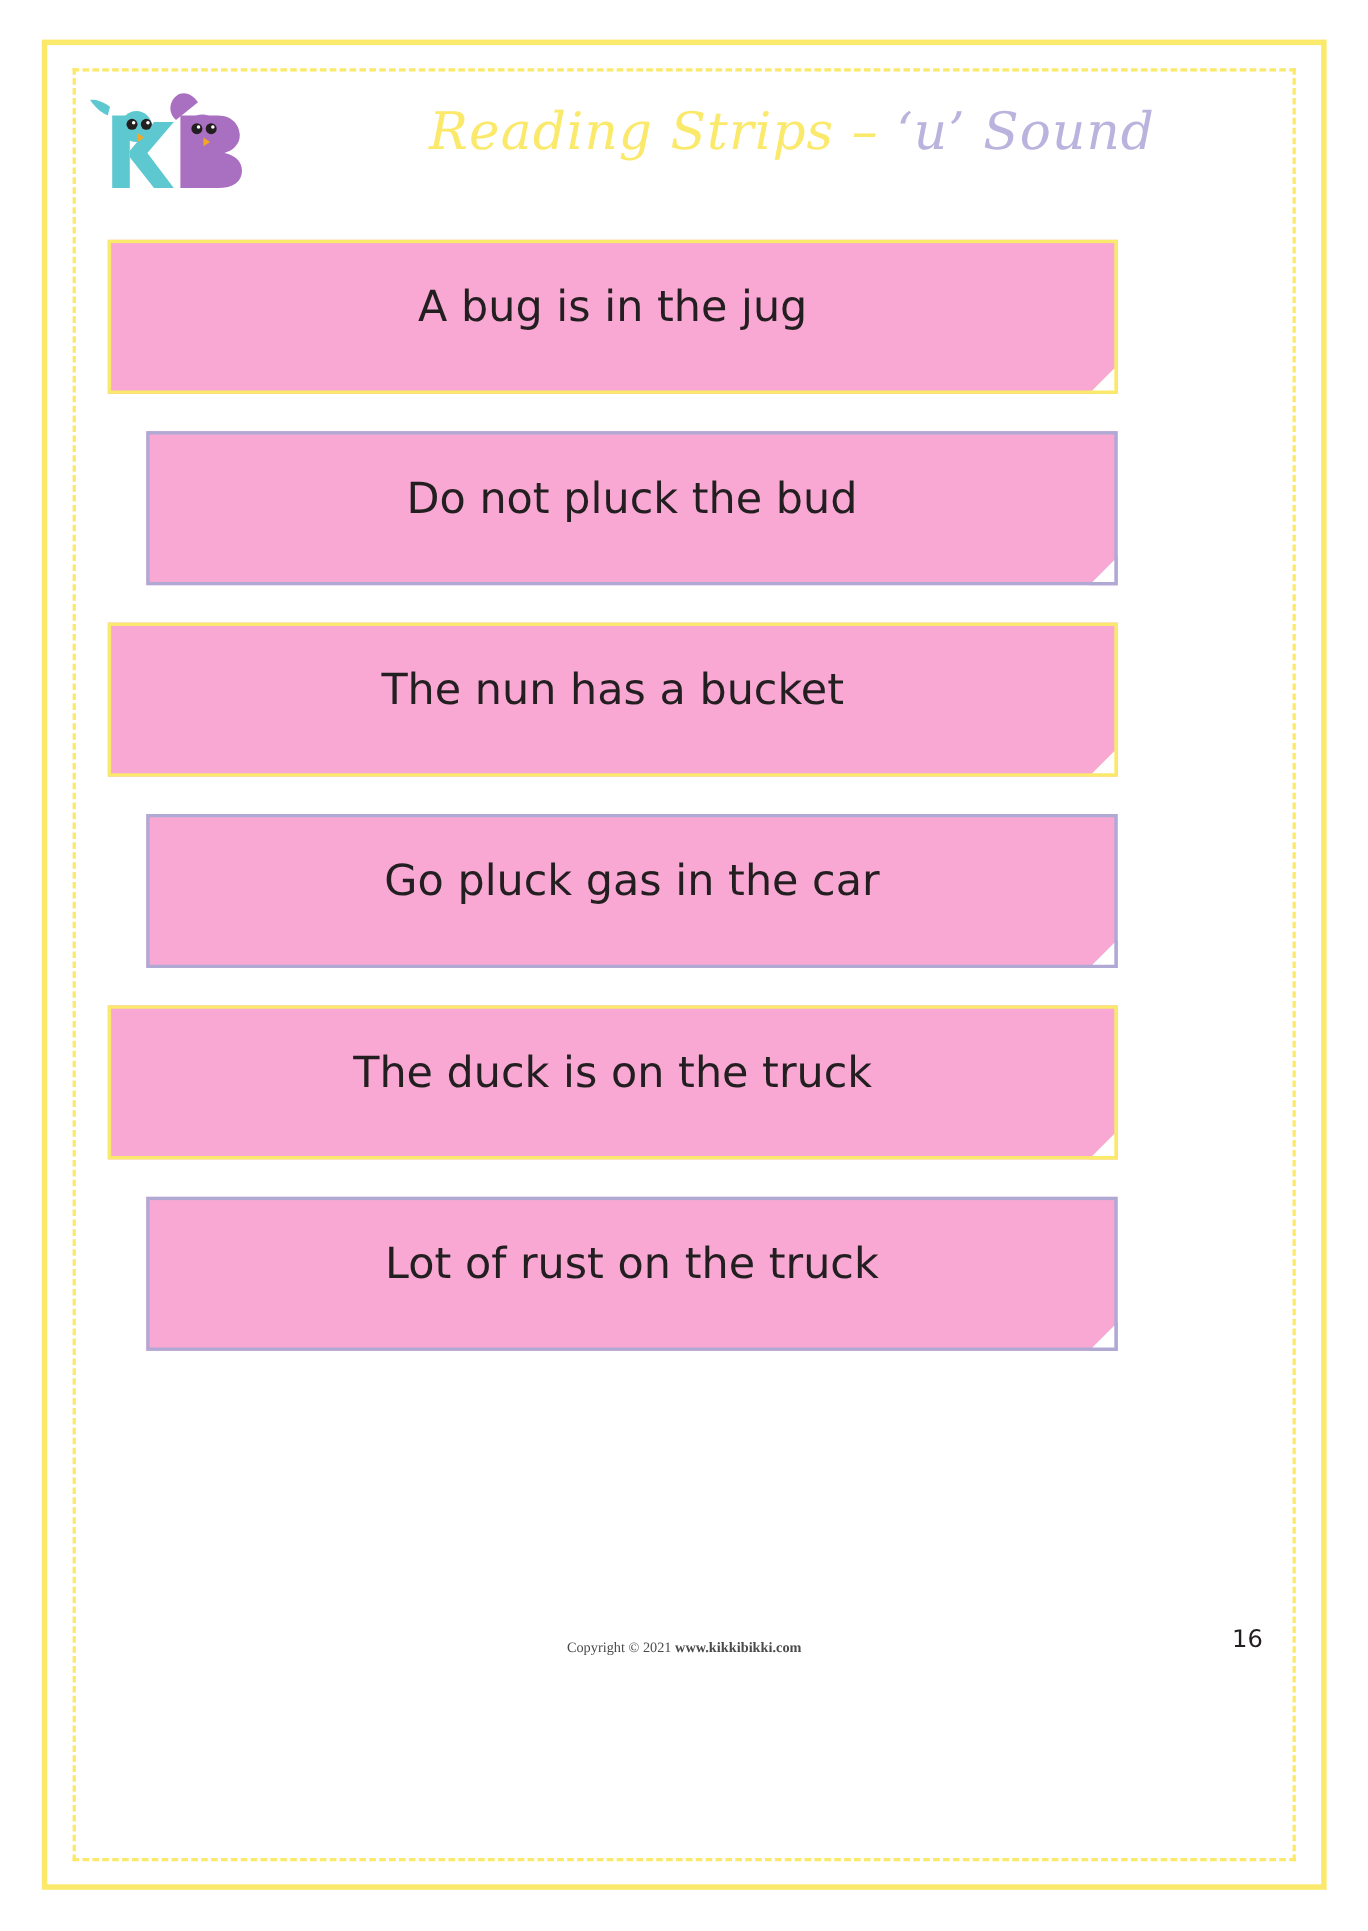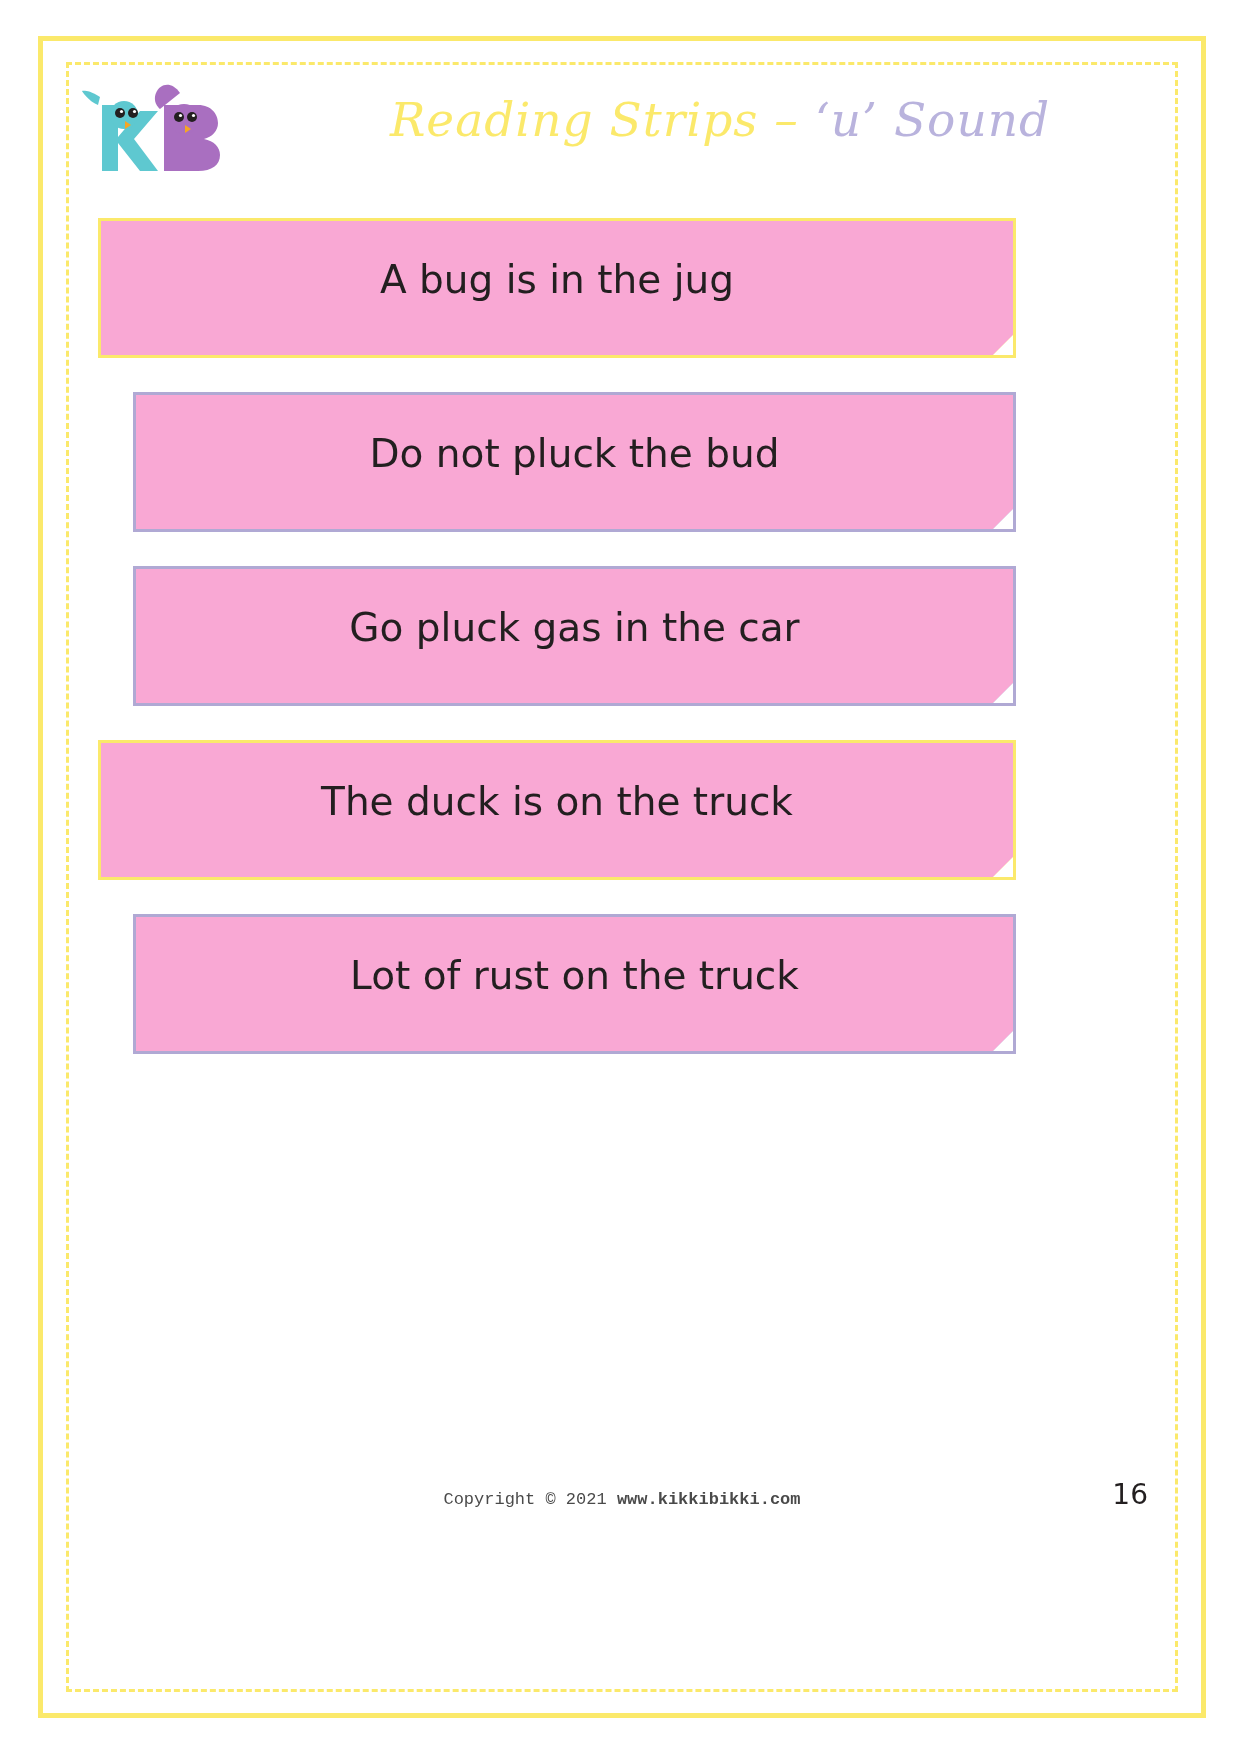--- a/index.html
+++ b/index.html
@@ -134,30 +134,30 @@
     margin: 0 3px 3px 0;
   }
 
   
   .footer-copy {
     position: absolute;
     left: 0;
     top: 1490px;
     width: 1244px;
     text-align: center;
-    font-size: 17px;
+    font-size: 13px;
     color: #4a4a4a;
-    font-family: Liberation Mono, monospace;
+    font-family: Liberation Serif, serif;
   }
   .footer-copy b { font-weight: bold; }
   .page-number {
     position: absolute;
     right: 96px;
     top: 1478px;
-    font-size: 28px;
+    font-size: 22px;
     color: #231f20;
     font-family: "DejaVu Sans", sans-serif;
     text-align: right;
   }
 </style>
 </head>
 <body>
 
 <div class="page-frame"></div>
 <div class="page-frame-inner"></div>
@@ -207,20 +207,27 @@
     </div>
 
     <div class="strip purple">
       <div class="strip-text">Do not pluck the bud</div>
       <div class="fold">
           <span class="tri-under"></span>
           <span class="tri-over"></span>
         </div>
     </div>
 
+    <div class="strip yellow">
+      <div class="strip-text">The nun has a bucket</div>
+      <div class="fold">
+          <span class="tri-under"></span>
+          <span class="tri-over"></span>
+        </div>
+    </div>
 
     <div class="strip purple">
       <div class="strip-text">Go pluck gas in the car</div>
       <div class="fold">
           <span class="tri-under"></span>
           <span class="tri-over"></span>
         </div>
     </div>
 
     <div class="strip yellow">

